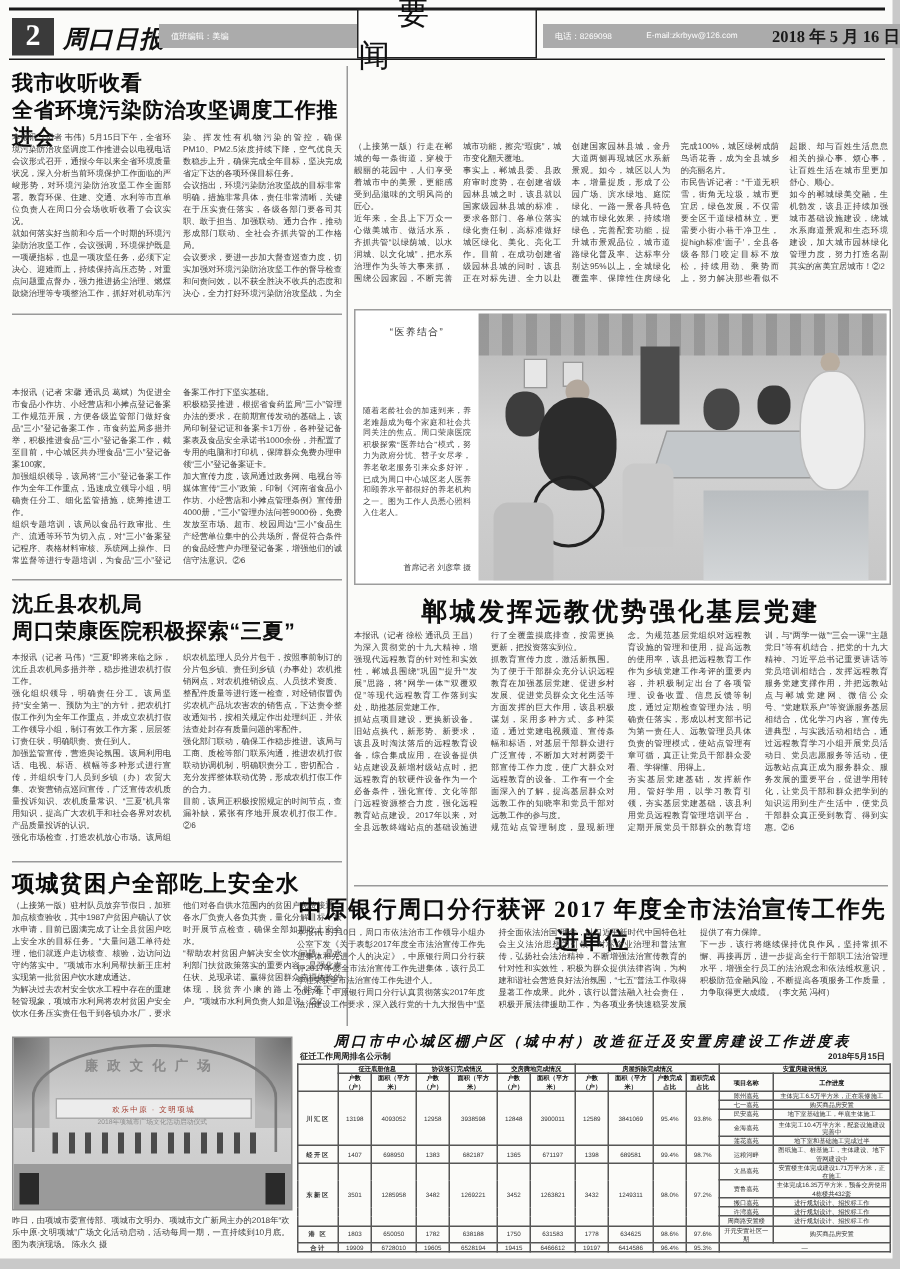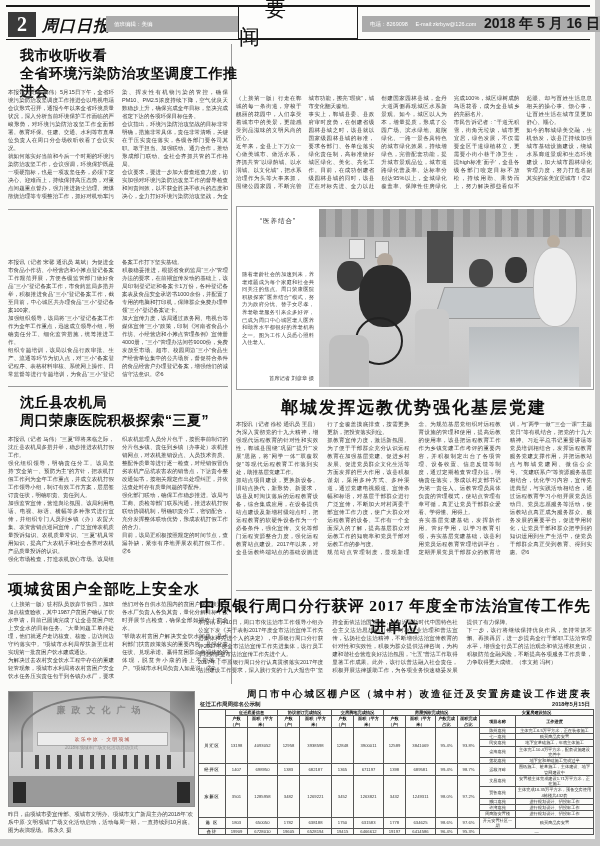--- a/index.html
+++ b/index.html
@@ -11,23 +11,23 @@
   .hairline{background:#999;}
   
   .pagenum{background:#3a3a3a;color:#fff;font-weight:bold;font-size:20px;
            display:flex;align-items:center;justify-content:center;font-family:"Liberation Serif",serif;}
   .paper-name{font-family:"Liberation Serif",serif;font-weight:bold;font-style:italic;
               font-size:16px;letter-spacing:1px;color:#111;white-space:nowrap;}
   .graybar{background:#ababab;color:#fff;font-size:5.5px;display:flex;align-items:center;
            padding:0 8px;white-space:nowrap;}
   .section-box{border:1.2px solid #222;background:#fdfdfc;display:flex;align-items:center;justify-content:center;
                font-family:"Liberation Serif",serif;font-size:21px;letter-spacing:26px;text-indent:26px;color:#111;}
-  .header-date{color:#1a1a1a;font-weight:bold;font-size:14px;white-space:nowrap;}
-  
-  .hl-left{font-weight:bold;font-size:14px;line-height:1.3;color:#0d0d0d;letter-spacing:.5px;margin-left:12px;}
+  .header-date{color:#1a1a1a;font-weight:bold;font-size:11px;white-space:nowrap;font-family:Liberation Serif, serif;}
+  
+  .hl-left{font-weight:bold;font-size:14px;line-height:1.3;color:#0d0d0d;letter-spacing:.5px;}
   .hl-single{font-weight:bold;font-size:15px;color:#0d0d0d;letter-spacing:1px;}
   .hl-main{font-family:"Liberation Serif",serif;font-weight:bold;font-size:30px;letter-spacing:8px;
            color:#050505;text-align:center;}
   .hl-mid{font-weight:bold;font-size:17px;letter-spacing:2px;color:#0d0d0d;text-align:center;}
   .hl-bank{font-family:"Liberation Serif",serif;font-weight:bold;font-size:15.5px;letter-spacing:1px;
            color:#0d0d0d;text-align:center;}
   .body-text{font-size:5.5px;line-height:8px;color:#3b3b3b;text-align:justify;
              white-space:pre-line;overflow:hidden;}
   .cols2{column-count:2;column-gap:8px;}
   .cols3{column-count:3;column-gap:9px;}
@@ -35,21 +35,21 @@
   .cols5{column-count:5;column-gap:7px;}
   
   .photo-frame{border:1px solid #9c9c9c;background:#fff;}
   .quote-label{font-size:6.5px;color:#333;text-align:center;letter-spacing:1px;}
   .cap-head{font-weight:bold;font-size:11.5px;letter-spacing:3px;color:#0d0d0d;text-align:center;
             font-family:"Liberation Serif",serif;line-height:1.5;}
   .cap-text{font-size:5.3px;line-height:7.6px;color:#444;text-align:justify;font-family:"Liberation Serif",serif;}
   .cap-credit{font-size:5.3px;color:#444;text-align:right;font-family:"Liberation Serif",serif;}
   .photo{background:linear-gradient(#b5b5b5,#d4d4d4 45%,#c7c7c7);overflow:hidden;}
   
-  .tbl-title{font-weight:bold;font-size:9.5px;letter-spacing:2px;text-align:right;color:#0d0d0d;}
+  .tbl-title{font-weight:bold;font-size:9.5px;letter-spacing:2px;text-align:center;color:#0d0d0d;font-style:italic;}
   .tbl-note{font-weight:bold;font-size:5.5px;color:#222;}
   .tbl-date{font-weight:bold;font-size:5.5px;color:#222;text-align:right;}
   table.progress{border-collapse:collapse;width:396px;table-layout:fixed;}
   table.progress th,table.progress td{border:0.5px solid #555;font-size:4.2px;line-height:1.25;
       padding:0 1px;color:#333;text-align:center;overflow:hidden;}
   table.progress th{font-weight:bold;color:#111;}
   td.district{font-weight:bold;font-size:5px;letter-spacing:1px;}
   td.prog{text-align:left;}
   
   .blob{position:absolute;border-radius:45%;}

